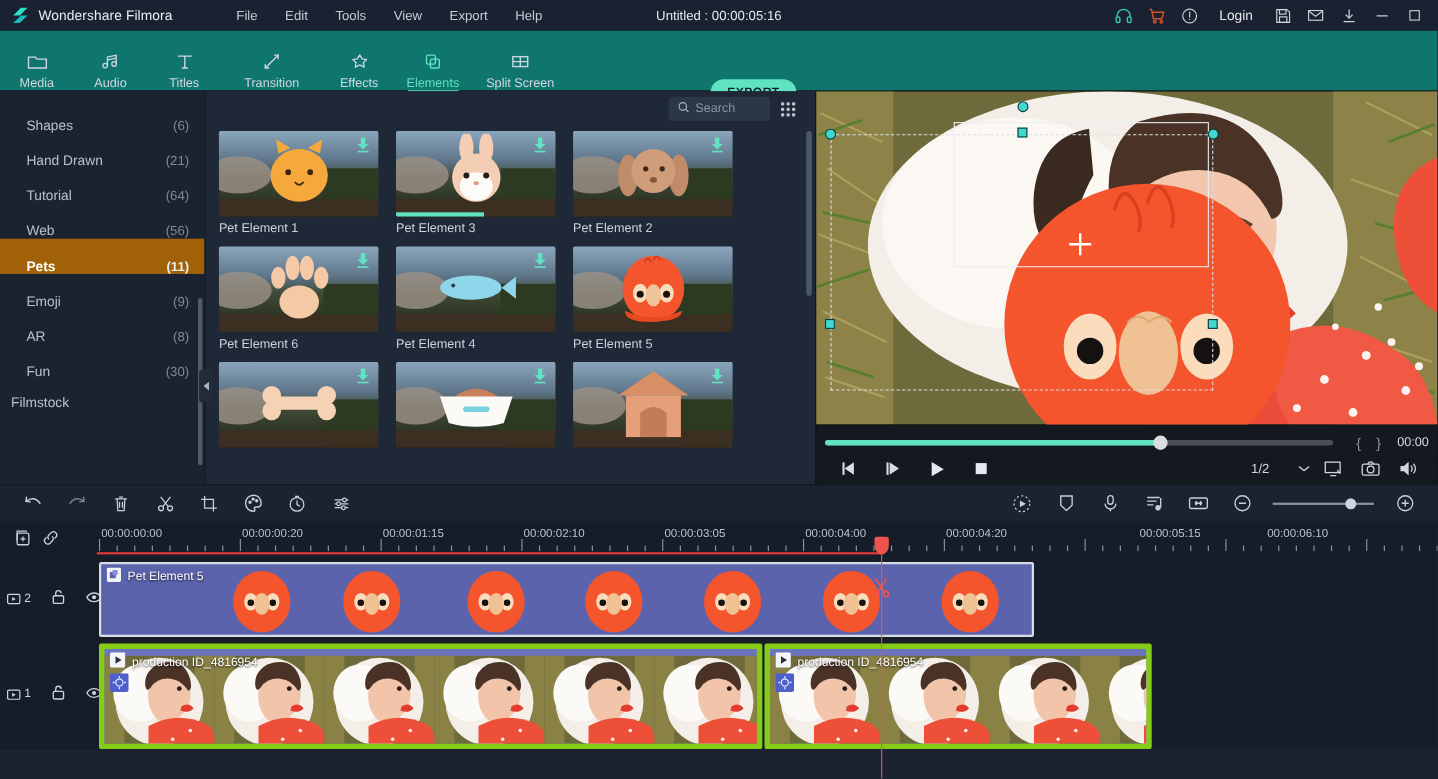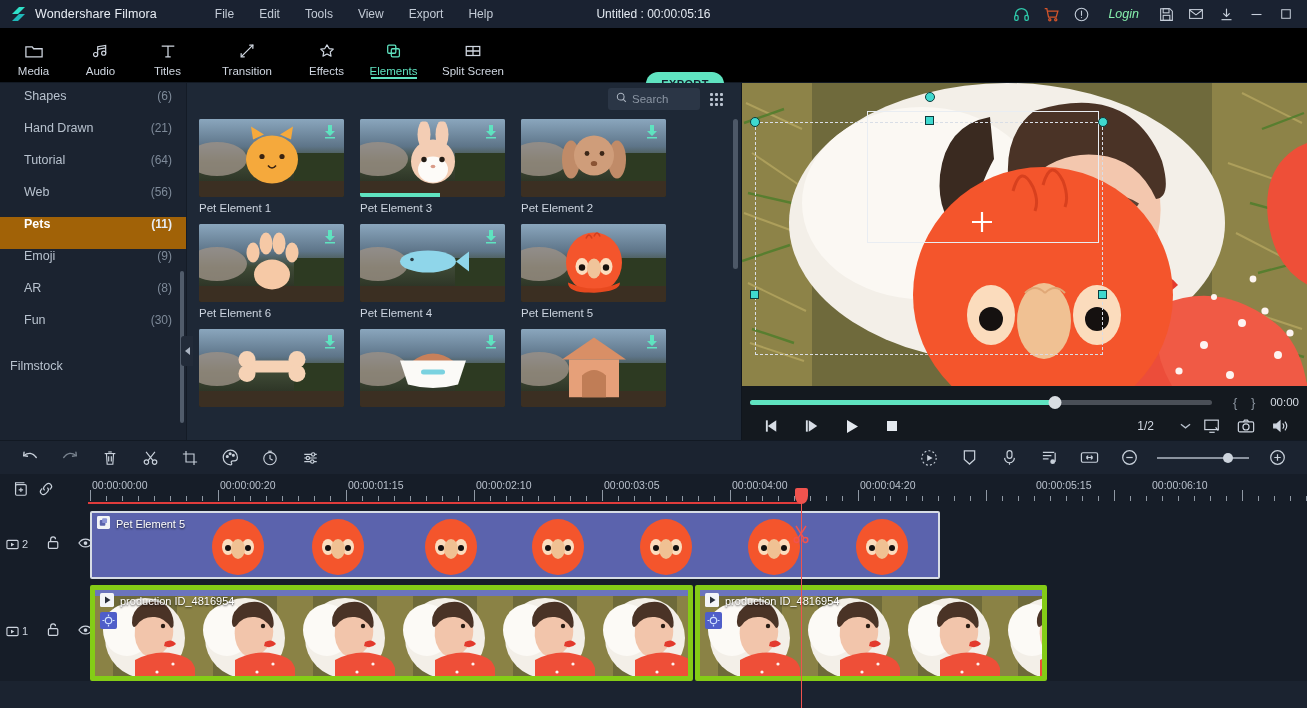--- a/index.html
+++ b/index.html
@@ -15,41 +15,41 @@
   .titlebar { height:28px; background:#1a2231; display:flex; align-items:center; position:relative; }
   .brandwrap { display:flex; align-items:center; gap:8px; padding-left:10px; }
   .logo { width:17px; height:17px; position:relative; }
   .logo svg { display:block; }
   .brandname { color:#e8edf4; font-size:12.5px; letter-spacing:.1px; }
   .menubar { display:flex; gap:1px; margin-left:46px; }
   .menubar div { padding:4px 12px; color:#c3cbd6; font-size:12px; cursor:default; }
   .projtitle { position:absolute; left:0; right:0; text-align:center; color:#e3e9f1; font-size:12px; pointer-events:none; }
   .winright { margin-left:auto; display:flex; align-items:center; gap:0px; padding-right:6px; }
   .winright .wi { width:30px; height:28px; display:flex; align-items:center; justify-content:center; cursor:pointer; }
-  .loginbtn { color:#86efac; font-size:12.5px; padding:0 12px; cursor:pointer;font-style:italic; }
+  .loginbtn { color:#e5e5e5; font-size:12.5px; padding:0 12px; cursor:pointer; }
 
   
-  .toolbar { height:55px; background:#000000; display:flex; align-items:center; position:relative; border-bottom:1px solid #121923; }
+  .toolbar { height:55px; background:#0f766e; display:flex; align-items:flex-end; position:relative; border-bottom:1px solid #121923; }
   .tool { width:67px; padding-top:6px; display:flex; flex-direction:column; align-items:center; gap:3px; cursor:pointer; position:relative; }
   .tool .ticon { height:22px; display:flex; align-items:center; justify-content:center; }
   .tool .tlabel { font-size:11.5px; color:#cfd6e0; white-space:nowrap; }
   .tool.active .tlabel, .tool.active .ticon { color:#5fe3c0; }
   .tool.active:after { content:""; position:absolute; bottom:-2px; left:50%; transform:translateX(-50%); width:46px; height:2px; background:#5fe3c0; }
   .tool.wide { width:92px; }
   .exportbtn {
     position:absolute; left:646px; top:44px; width:78px; height:24px; border-radius:12px;
     background:#5fe3c0; color:#13202c; font-size:11px; font-weight:bold; letter-spacing:.4px;
     display:flex; align-items:center; justify-content:center; cursor:pointer;
   }
 
   
   .midrow { display:flex; height:357px; }
   .libwrap { width:742px; display:flex; background:#1b2330; position:relative; border-right:1px solid #0f151e; }
   .catlist { width:186px; background:#1b2330; padding-top:6px; position:relative; }
-  .cat { height:32px; display:flex; align-items:flex-start; padding:0 14px 0 24px; font-size:12.5px; color:#b8c2ce; cursor:pointer; }
+  .cat { height:32px; display:flex; align-items:flex-end; padding:0 14px 0 24px; font-size:12.5px; color:#b8c2ce; cursor:pointer; }
   .cat .cname { flex:1; }
   .cat .ccount { color:#7e8a99; font-size:12px; }
   .cat.sel { background:#a16207; color:#ffffff; font-weight:bold; }
   .cat.sel .ccount { color:#e7ecf2; font-weight:bold; }
   .filmstock { padding:14px 0 0 10px; font-size:12.5px; color:#b8c2ce; cursor:pointer; }
   .catscroll { position:absolute; right:2px; top:188px; width:4px; height:152px; background:#515c6b; border-radius:2px; }
   .collapse { position:absolute; left:181px; top:253px; width:12px; height:30px; background:#222b39;
               border-radius:3px 0 0 3px; display:flex; align-items:center; justify-content:center; cursor:pointer; z-index:4;}
   .collapse i { display:block; width:0;height:0;border-top:4px solid transparent;border-bottom:4px solid transparent;border-right:5px solid #aab4c2; }
 

